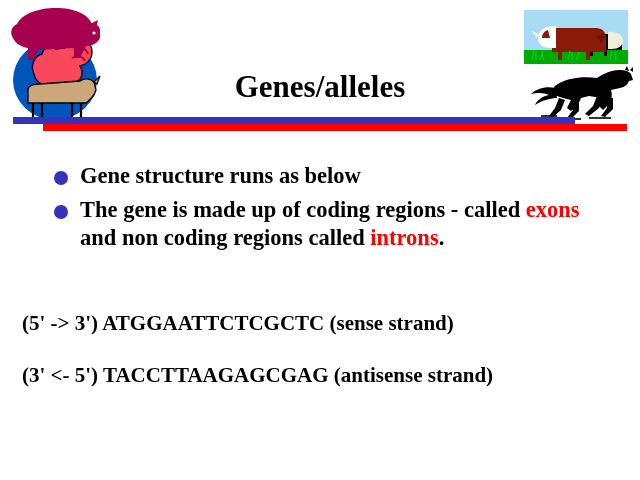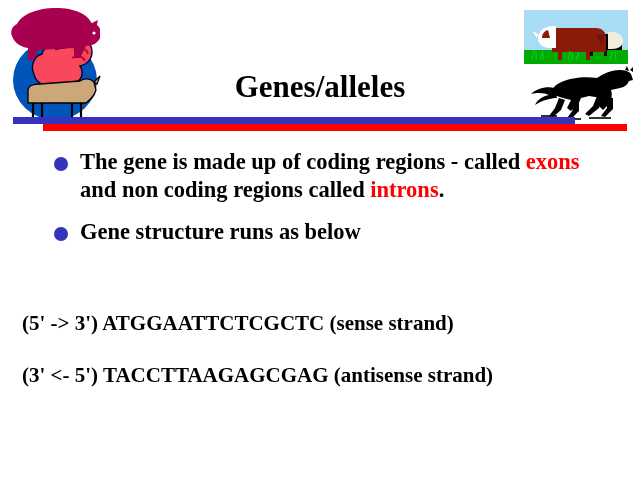--- a/index.html
+++ b/index.html
@@ -231,32 +231,32 @@
     </svg>
   </div>
 
   <div id="divider-bar-blue"></div>
   <div id="divider-bar-red"></div>
 
   <div id="page-title">Genes/alleles</div>
 
   <div id="bullet-list">
 
+    <div class="bullet-row" id="bullet-row-2">
+      <span class="bullet-marker"></span>
+      <div class="bullet-text">Gene structure runs as below</div>
+    </div>
+
     <div class="bullet-row">
       <span class="bullet-marker"></span>
       <div class="bullet-text">
         <span>The gene is made up of coding regions -</span>
         <span>called </span><span class="hl-red">exons</span><span> and non coding regions</span>
         <span>called </span><span class="hl-red">introns</span><span>.</span>
       </div>
     </div>
 
-    <div class="bullet-row" id="bullet-row-2">
-      <span class="bullet-marker"></span>
-      <div class="bullet-text">Gene structure runs as below</div>
-    </div>
-
   </div>
 
   <div class="strand-line" id="strand-sense">(5' -&gt; 3') ATGGAATTCTCGCTC (sense strand)</div>
   <div class="strand-line" id="strand-antisense">(3' &lt;- 5') TACCTTAAGAGCGAG (antisense strand)</div>
 
 </div>
 
 </body></html>

